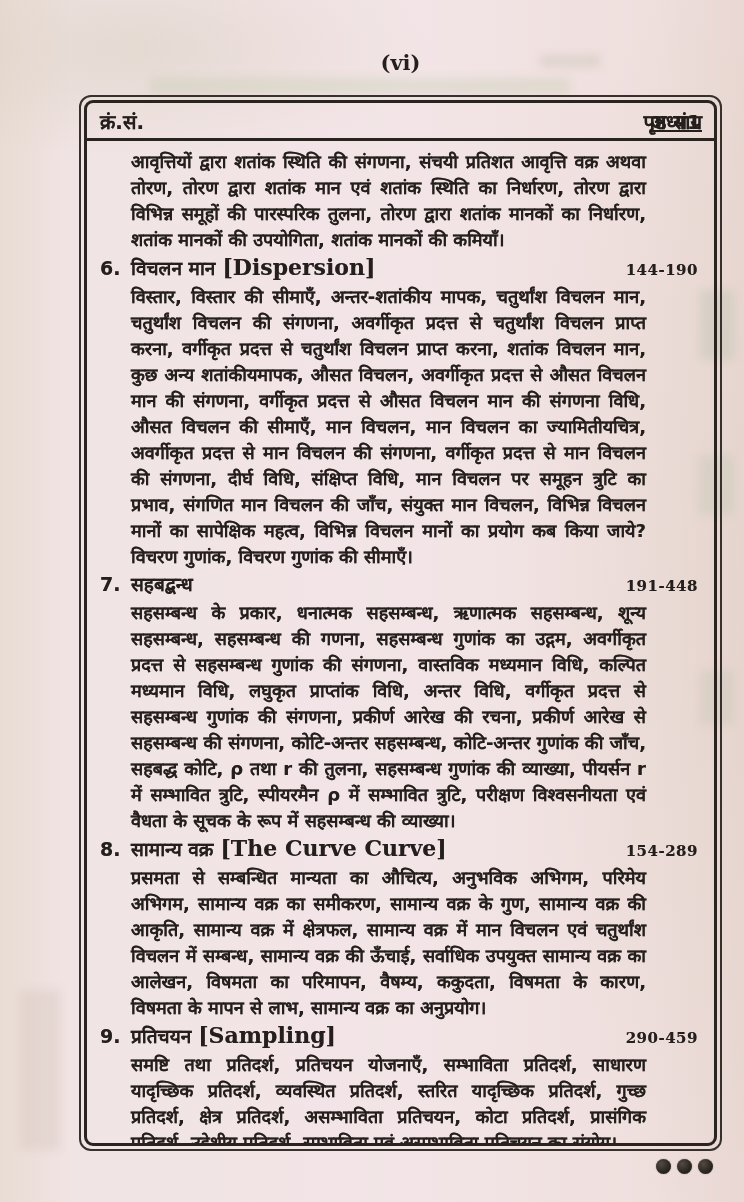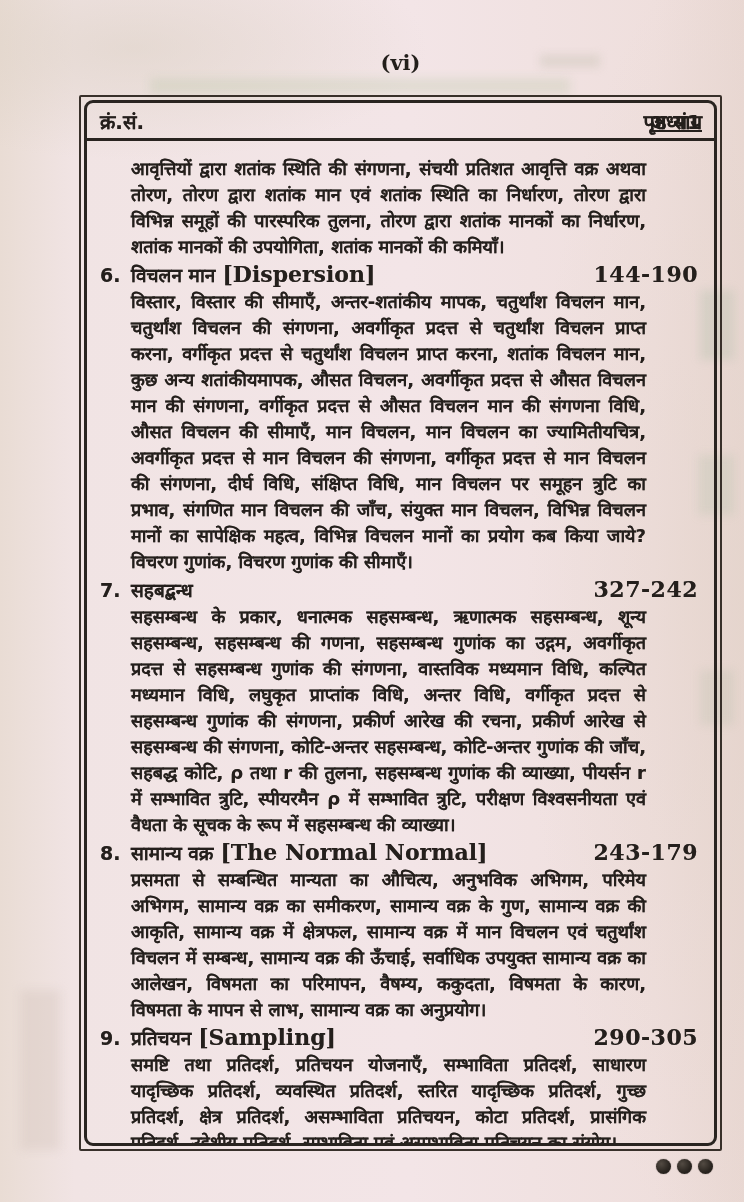--- a/index.html
+++ b/index.html
@@ -29,62 +29,62 @@
   .folio {
     position:absolute; top:50px; left:79px; width:643px;
     text-align:center;
     font-family:"DejaVu Serif", serif;
     font-weight:bold; font-size:21px; color:#231f1b;
   }
 
   .toc-outer {
     position:absolute; left:79px; top:95px; width:643px; height:1056px;
     box-sizing:border-box;
-    border:2px solid #38302a; border-radius:2px;
+    border:2px solid #38302a; border-radius:12px;
     padding:3px;
     background:transparent;
   }
   .toc-inner {
     box-sizing:border-box; width:100%; height:100%;
     border:3px solid #292420; border-radius:9px;
     display:flex; flex-direction:column; overflow:hidden;
   }
   .toc-header {
     position:relative;
     display:flex; align-items:center; justify-content:space-between;
     padding:5px 13px 3px 13px;
     border-bottom:3px solid #292420;
     font-weight:bold; font-size:20px;
     text-shadow:0 0 0.5px rgba(30,25,20,0.6);
   }
   .hdr-chapter {
     position:absolute; left:0; right:12px; text-align:right;text-decoration:underline;
   }
   .toc-body {
-    flex:1; padding:15px 16px 0 13px;
+    flex:1; padding:8px 16px 0 13px;
     font-size:18px; line-height:26px; font-weight:600;
     text-shadow:0 0 0.4px rgba(30,25,20,0.55);
   }
   .desc {
     margin:0 52px 0 31px;
     text-align:justify; text-justify:inter-word;
   }
   .chap-head {
     display:flex; align-items:baseline;
     font-weight:bold; font-size:19px; line-height:27px;
     margin-top:1px;
   }
   .chap-head .num { min-width:31px; }
   .chap-head .title-en {
     font-family:"DejaVu Serif", serif; margin-left:7px; font-size:22px;
   }
   .pages {
     margin-left:auto;
     font-family:"DejaVu Serif", serif; font-weight:bold;
-    font-size:22px; letter-spacing:0.5px; white-space:nowrap;
+    font-size:15px; letter-spacing:0.5px; white-space:nowrap;
   }
   .end-item {
     display:flex; align-items:baseline;
     margin-left:31px;
     font-weight:bold; font-size:19px; line-height:27px;
   }
   .footer-dots {
     position:absolute; right:31px; bottom:28px;
     display:flex; gap:6px;
   }
@@ -127,41 +127,41 @@
       <span class="title-en">[Dispersion]</span>
       <span class="pages">144-190</span>
     </div>
     <p class="desc">विस्तार, विस्तार की सीमाएँ, अन्तर-शतांकीय मापक, चतुर्थांश विचलन मान, चतुर्थांश विचलन की संगणना, अवर्गीकृत प्रदत्त से चतुर्थांश विचलन प्राप्त करना, वर्गीकृत प्रदत्त से चतुर्थांश विचलन प्राप्त करना, शतांक विचलन मान, कुछ अन्य शतांकीयमापक, औसत विचलन, अवर्गीकृत प्रदत्त से औसत विचलन मान की संगणना, वर्गीकृत प्रदत्त से औसत विचलन मान की संगणना विधि, औसत विचलन की सीमाएँ, मान विचलन, मान विचलन का ज्यामितीयचित्र, अवर्गीकृत प्रदत्त से मान विचलन की संगणना, वर्गीकृत प्रदत्त से मान विचलन की संगणना, दीर्घ विधि, संक्षिप्त विधि, मान विचलन पर समूहन त्रुटि का प्रभाव, संगणित मान विचलन की जाँच, संयुक्त मान विचलन, विभिन्न विचलन मानों का सापेक्षिक महत्व, विभिन्न विचलन मानों का प्रयोग कब किया जाये? विचरण गुणांक, विचरण गुणांक की सीमाएँ।</p>
   </div>
 
   <div class="chapter">
     <div class="chap-head">
       <span class="num">7.</span>
       <span class="title-hi">सहबद्बन्ध</span>
-      <span class="pages">327-242</span>
+      <span class="pages">191-448</span>
     </div>
     <p class="desc">सहसम्बन्ध के प्रकार, धनात्मक सहसम्बन्ध, ऋणात्मक सहसम्बन्ध, शून्य सहसम्बन्ध, सहसम्बन्ध की गणना, सहसम्बन्ध गुणांक का उद्गम, अवर्गीकृत प्रदत्त से सहसम्बन्ध गुणांक की संगणना, वास्तविक मध्यमान विधि, कल्पित मध्यमान विधि, लघुकृत प्राप्तांक विधि, अन्तर विधि, वर्गीकृत प्रदत्त से सहसम्बन्ध गुणांक की संगणना, प्रकीर्ण आरेख की रचना, प्रकीर्ण आरेख से सहसम्बन्ध की संगणना, कोटि-अन्तर सहसम्बन्ध, कोटि-अन्तर गुणांक की जाँच, सहबद्ध कोटि, ρ तथा r की तुलना, सहसम्बन्ध गुणांक की व्याख्या, पीयर्सन r में सम्भावित त्रुटि, स्पीयरमैन ρ में सम्भावित त्रुटि, परीक्षण विश्वसनीयता एवं वैधता के सूचक के रूप में सहसम्बन्ध की व्याख्या।</p>
   </div>
 
   <div class="chapter">
     <div class="chap-head">
       <span class="num">8.</span>
       <span class="title-hi">सामान्य वक्र</span>
-      <span class="title-en">[The Normal Normal]</span>
-      <span class="pages">243-179</span>
+      <span class="title-en">[The Curve Curve]</span>
+      <span class="pages">154-289</span>
     </div>
     <p class="desc">प्रसमता से सम्बन्धित मान्यता का औचित्य, अनुभविक अभिगम, परिमेय अभिगम, सामान्य वक्र का समीकरण, सामान्य वक्र के गुण, सामान्य वक्र की आकृति, सामान्य वक्र में क्षेत्रफल, सामान्य वक्र में मान विचलन एवं चतुर्थांश विचलन में सम्बन्ध, सामान्य वक्र की ऊँचाई, सर्वाधिक उपयुक्त सामान्य वक्र का आलेखन, विषमता का परिमापन, वैषम्य, ककुदता, विषमता के कारण, विषमता के मापन से लाभ, सामान्य वक्र का अनुप्रयोग।</p>
   </div>
 
   <div class="chapter">
     <div class="chap-head">
       <span class="num">9.</span>
       <span class="title-hi">प्रतिचयन</span>
       <span class="title-en">[Sampling]</span>
-      <span class="pages">290-305</span>
+      <span class="pages">290-459</span>
     </div>
     <p class="desc">समष्टि तथा प्रतिदर्श, प्रतिचयन योजनाएँ, सम्भाविता प्रतिदर्श, साधारण यादृच्छिक प्रतिदर्श, व्यवस्थित प्रतिदर्श, स्तरित यादृच्छिक प्रतिदर्श, गुच्छ प्रतिदर्श, क्षेत्र प्रतिदर्श, असम्भाविता प्रतिचयन, कोटा प्रतिदर्श, प्रासंगिक प्रतिदर्श, उद्देशीय प्रतिदर्श, सम्भाविता एवं असम्भाविता प्रतिचयन का संयोग।</p>
   </div>
 </div>
         <div id="end-items">
   <div class="end-item">
     <span class="label">सूत्रों की सूची</span>
     <span class="pages">306-310</span>
   </div>
 

